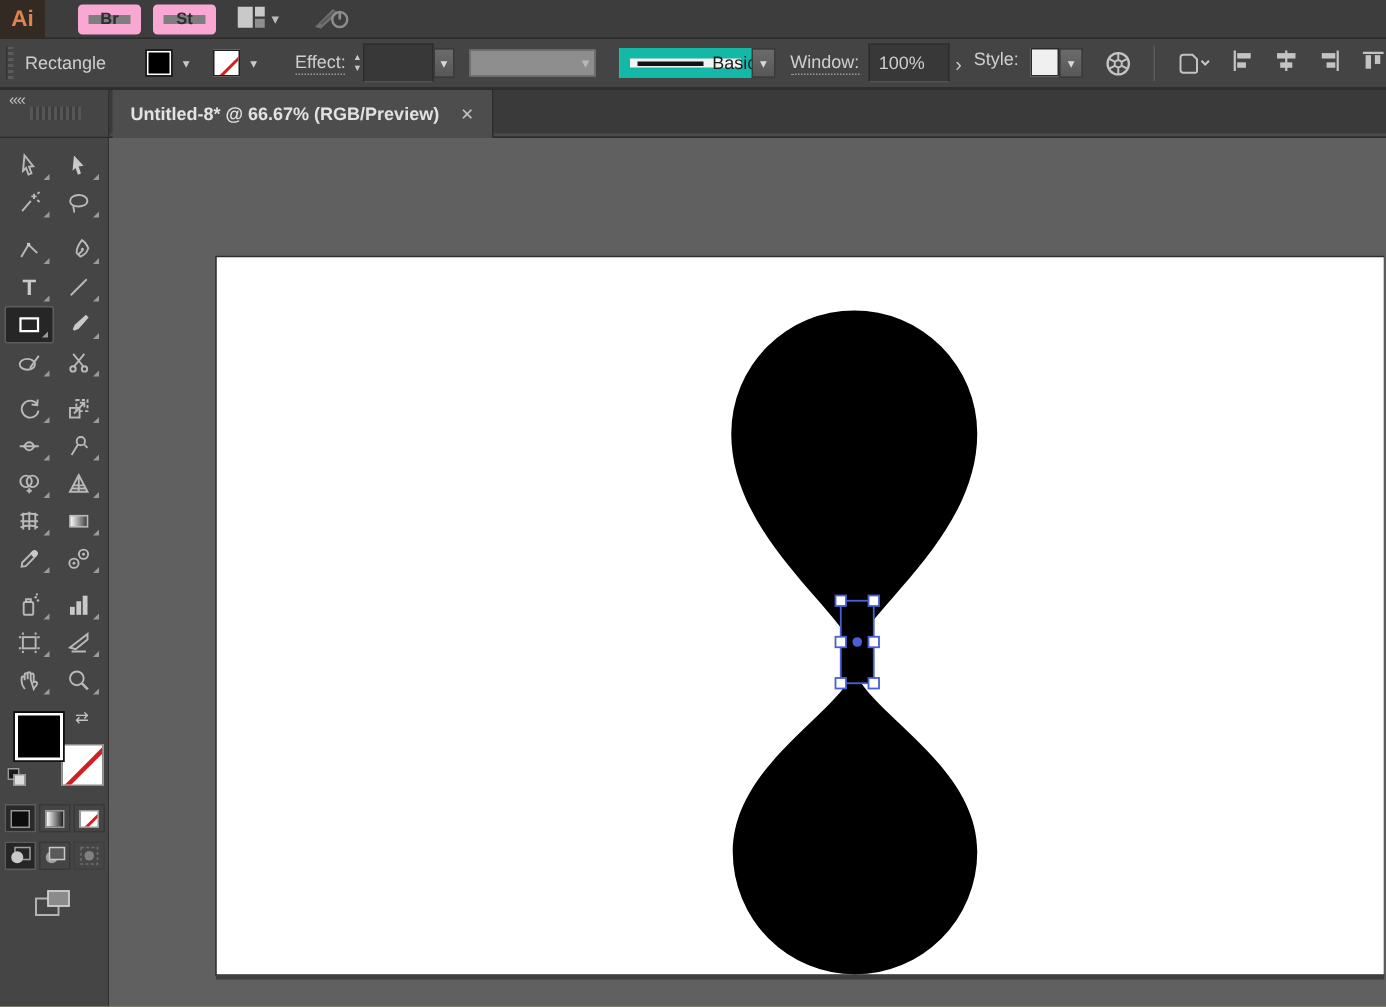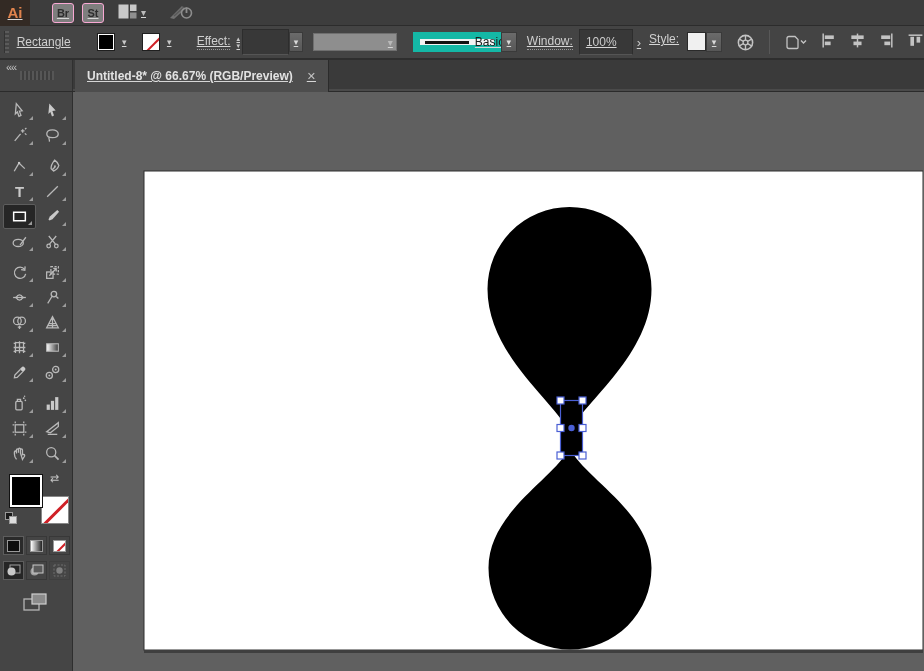--- a/index.html
+++ b/index.html
@@ -1,26 +1,26 @@
 <!DOCTYPE html>
 <html><head>
 <meta charset="utf-8">
 <style>
   html,body{margin:0;padding:0;background:#222;}
   *{box-sizing:border-box;font-family:"Liberation Sans",sans-serif;}
-  .app{position:relative;width:924px;height:671px;background:#fef9c3;overflow:hidden;font-size:12px;color:#d6d6d6;text-decoration:underline;}
+  .app{position:relative;width:924px;height:671px;background:#fef9c3;overflow:hidden;font-size:12px;color:#d6d6d6;}
 
   
   .menubar{height:26px;background:#3d3d3d;border-bottom:1px solid #2c2c2c;display:flex;align-items:center;}
   .ai-logo{width:30px;height:26px;display:flex;align-items:center;justify-content:center;
            color:#e0834d;font-weight:bold;font-size:15px;background:#332a24;}
   .menus{display:flex;align-items:center;margin-left:14px;}
   .menu-item{padding:0 11px;line-height:26px;color:#d8d8d8;cursor:default;}
   .quick{display:flex;align-items:center;margin-left:22px;gap:8px;}
-  .qbtn{width:22px;height:20px;background:#7e7e7e;border:1px solid #f9a8d4;border-radius:3px;
+  .qbtn{width:42px;height:20px;background:#7e7e7e;border:7px solid #f9a8d4;border-radius:3px;
         color:#2d2d2d;font-size:11px;font-weight:bold;display:flex;align-items:center;justify-content:center;padding:0;}
   .ws-wrap{display:flex;align-items:center;gap:4px;margin-left:6px;}
   .chev{color:#bcbcbc;font-size:10px;}
   .share-wrap{margin-left:14px;opacity:.55;}
 
   
   .controlbar{height:34px;background:#444444;border-bottom:2px solid #2e2e2e;display:flex;align-items:center;padding-left:4px;}
   .cb-grip{width:5px;height:22px;margin-right:8px;
            background:repeating-linear-gradient(0deg,#5a5a5a 0 2px,transparent 2px 4px);border-left:1px solid #333;}
   .ctx-label{color:#cfcfcf;margin-right:26px;}

